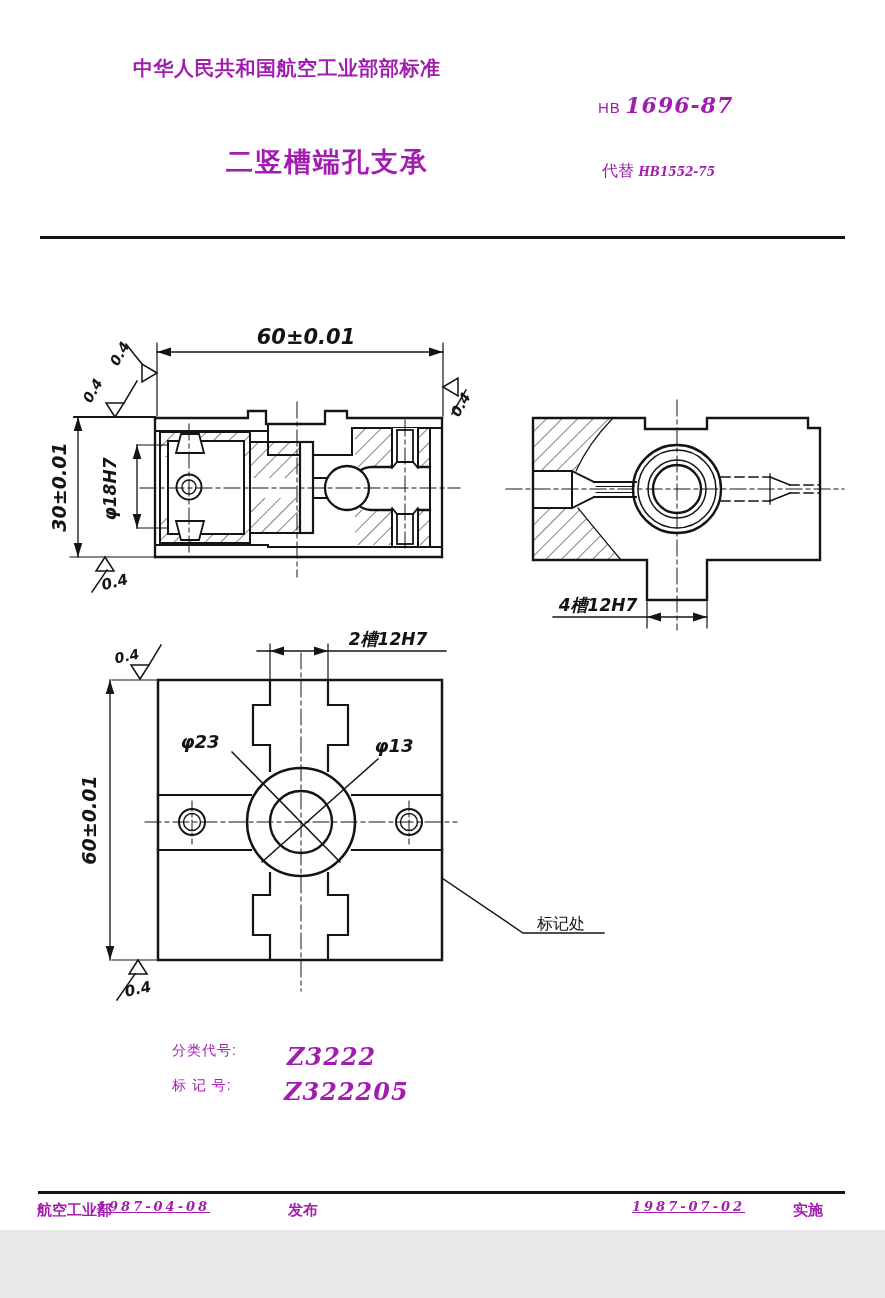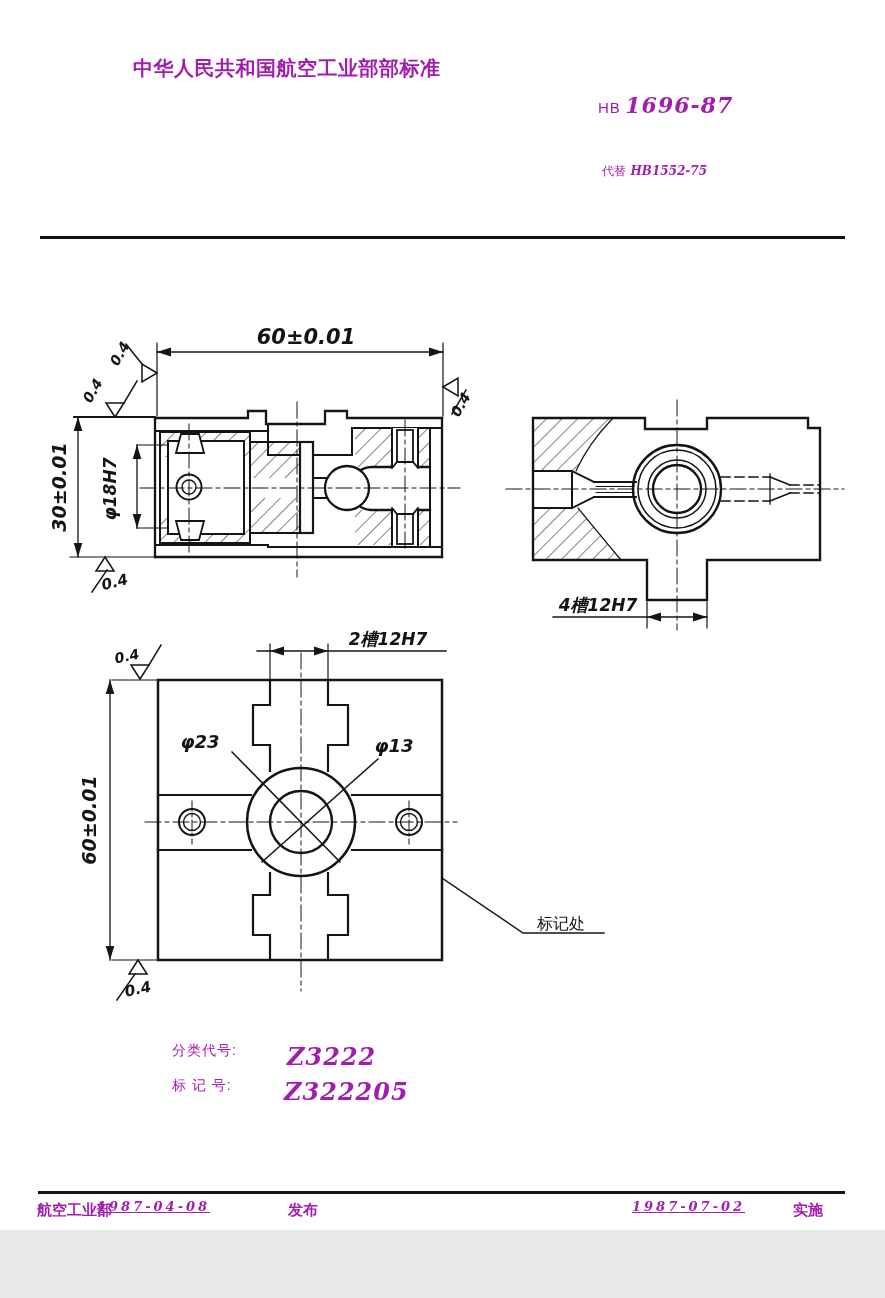--- a/index.html
+++ b/index.html
@@ -4,40 +4,41 @@
 <style>
   html,body{margin:0;padding:0;background:#e8e8e8;}
   .page{position:relative;width:885px;height:1230px;background:#ffffff;overflow:hidden;
         font-family:"Liberation Sans",sans-serif;color:#a21caf;}
   .abs{position:absolute;white-space:nowrap;}
   .org{font-size:20px;font-weight:bold;letter-spacing:0.5px;}
   .hb-prefix{font-size:15px;letter-spacing:1px;}
   .hand{font-family:"DejaVu Serif",serif;font-style:italic;font-weight:bold;}
   .code-num{font-size:22px;letter-spacing:1px;}
   .doc-title{font-size:27px;font-weight:bold;letter-spacing:2px;}
-  .supersede{font-size:12px;margin-top:27px;}
+  .supersede{font-size:16px;margin-top:27px;}
   .sup-code{font-size:12px;}
   .rule{position:absolute;background:#141414;}
   .codes-label{font-size:14px;letter-spacing:1px;}
   .codes-value{font-size:24px;letter-spacing:1px;}
   .foot-cn{font-size:15px;font-weight:bold;}
   .foot-date{font-size:13px;letter-spacing:3px;text-decoration:underline;}
   svg text{fill:#141414;}
   .dim{font-family:"DejaVu Sans",sans-serif;font-style:italic;font-weight:bold;}
 </style>
 </head>
 <body>
 
 <div class="page">
 
   <div class="abs org" style="left:133px;top:55px;">中华人民共和国航空工业部部标准</div>
   <div class="abs" style="left:598px;top:92px;">
     <span class="hb-prefix">HB</span>
     <span class="hand code-num">1696-87</span>
   </div>
+  <div class="abs doc-title" style="left:226px;top:144px;">二竖槽端孔支承</div>
   <div class="abs" style="left:602px;top:161px;">
     <span class="supersede">代替</span>
     <span class="hand sup-code">HB1552-75</span>
   </div>
   <div class="rule" style="left:40px;top:236px;width:805px;height:3px;"></div>
 
   <svg class="abs" style="left:0;top:0;" width="885" height="1298" viewBox="0 0 885 1298">
     <defs>
       <pattern id="h" patternUnits="userSpaceOnUse" width="11" height="11" patternTransform="rotate(45)">
         <line x1="0" y1="0" x2="0" y2="11" stroke="#1a1a1a" stroke-width="1.1"></line>

